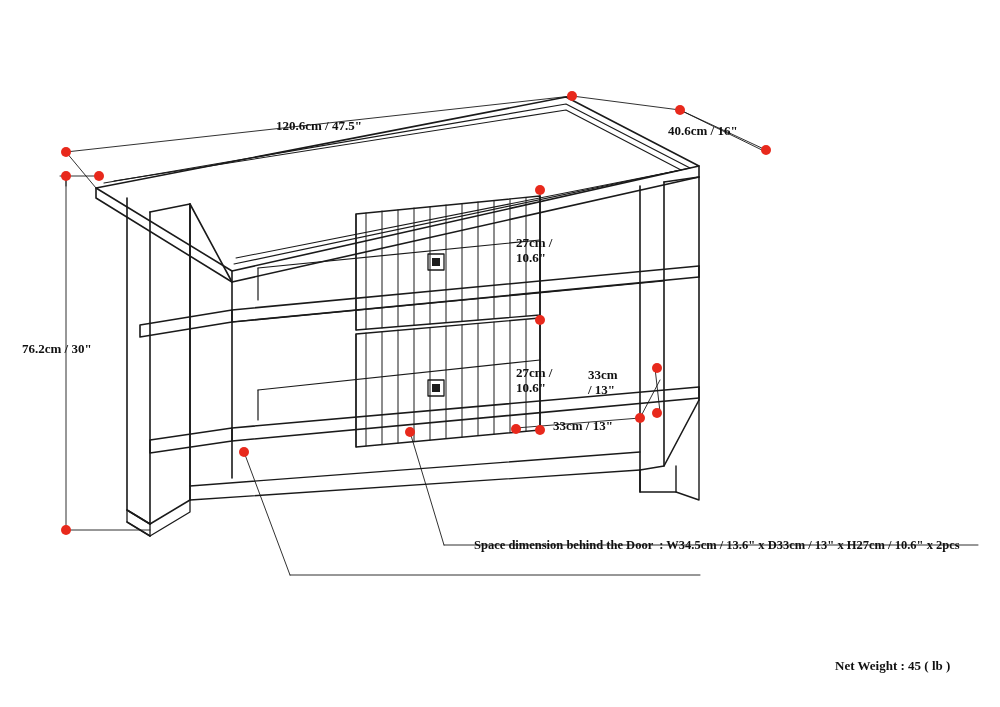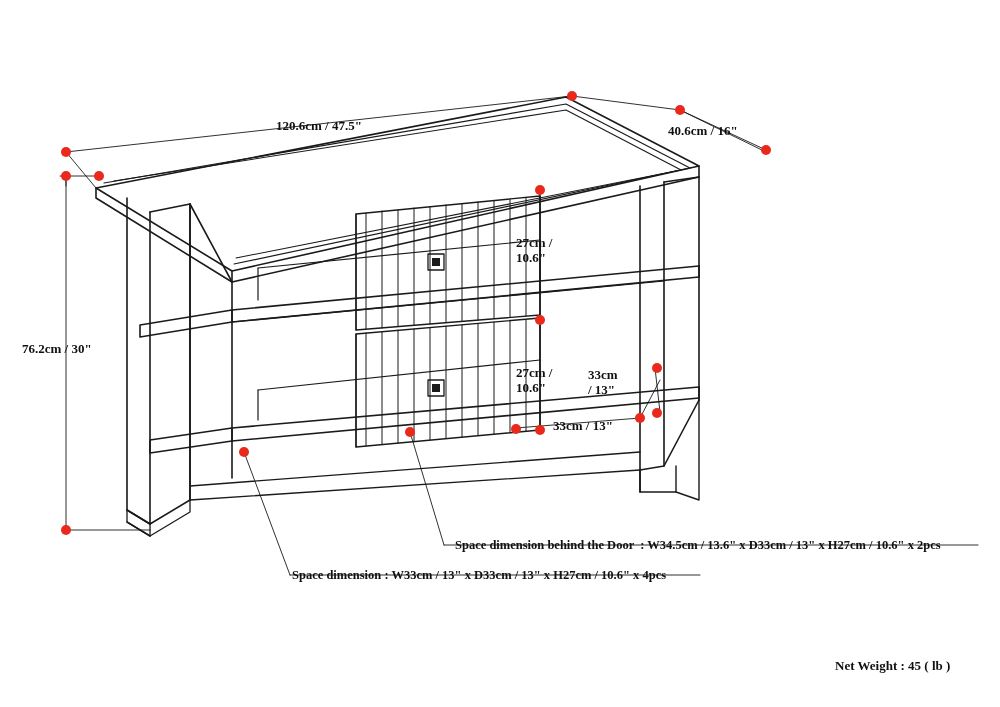--- a/index.html
+++ b/index.html
@@ -216,19 +216,18 @@
 10.6"</div>
 
   <div class="lbl dim" style="left:516px; top:366px;">27cm /
 10.6"</div>
 
   <div class="lbl dim" style="left:588px; top:368px;">33cm
 / 13"</div>
 
   <div class="lbl dim" style="left:553px; top:419px;">33cm / 13"</div>
 
-  <div class="lbl note" style="left:455px; top:538px;">Space dimension behind the Door  : W34.5cm / 13.6" x D33cm / 13" x H27cm / 10.6" x 2pcs</div>
-
-  <div class="lbl note" style="left:292px; top:568px;">Space dimension : W33cm / 13" x D33cm / 13" x H27cm / 10.6" x 4pcs</div>
+  <div class="lbl note" style="left:474px; top:538px;">Space dimension behind the Door  : W34.5cm / 13.6" x D33cm / 13" x H27cm / 10.6" x 2pcs</div>
+
 
   <div class="lbl weight" style="left:835px; top:659px;">Net Weight : 45 ( lb )</div>
 
 </div>
 
 </body></html>

